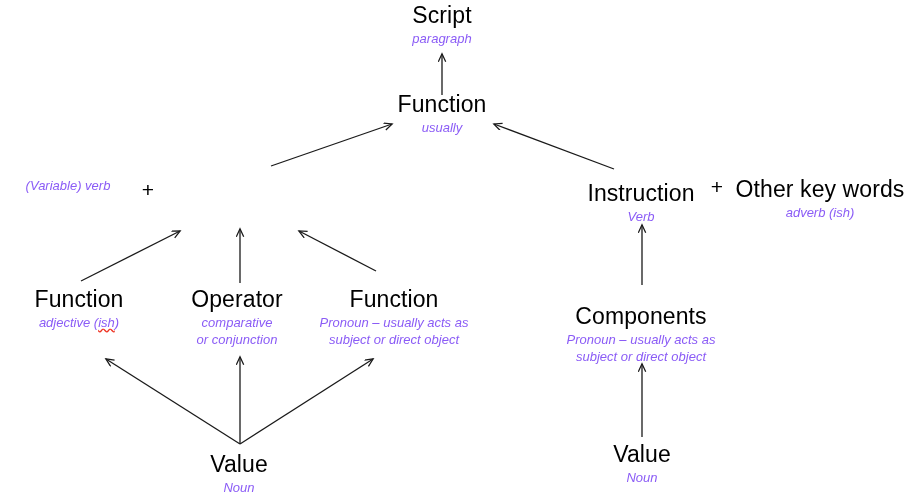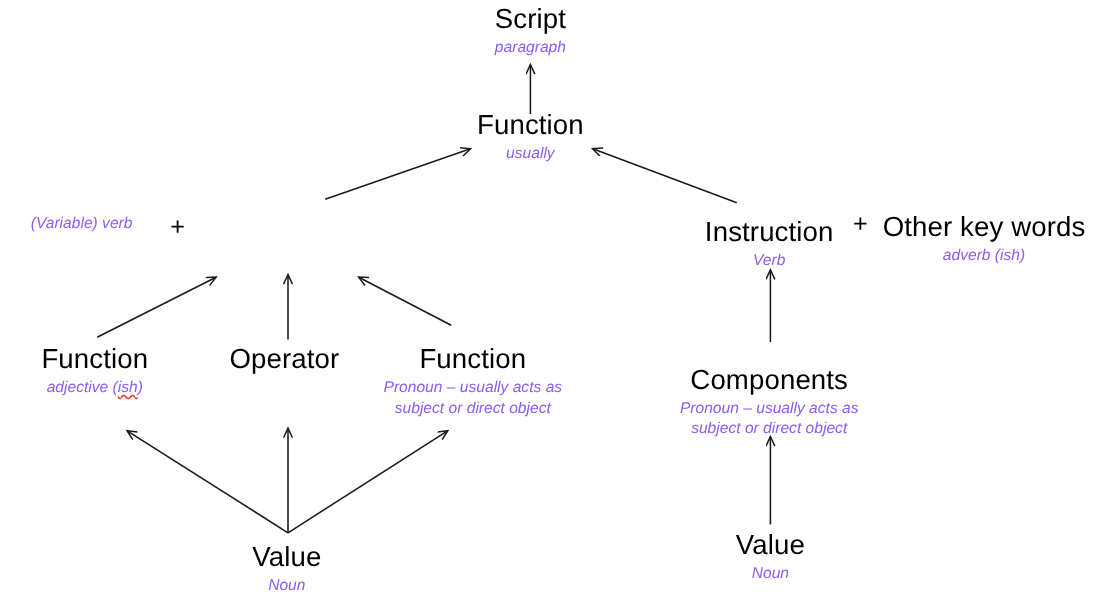--- a/index.html
+++ b/index.html
@@ -127,20 +127,24 @@
 
   <div class="node" style="left:79px; top:286px;">
     <div class="node-title">Function</div>
     <div class="node-sub">
       <span class="line">adjective (<span class="misspelled">ish</span>)</span>
     </div>
   </div>
 
   <div class="node" style="left:237px; top:286px;">
     <div class="node-title">Operator</div>
+    <div class="node-sub">
+      <span class="line">comparative</span>
+      <span class="line">or conjunction</span>
+    </div>
   </div>
 
   <div class="node" style="left:394px; top:286px;">
     <div class="node-title">Function</div>
     <div class="node-sub">
       <span class="line">Pronoun – usually acts as</span>
       <span class="line">subject or direct object</span>
     </div>
   </div>
 

